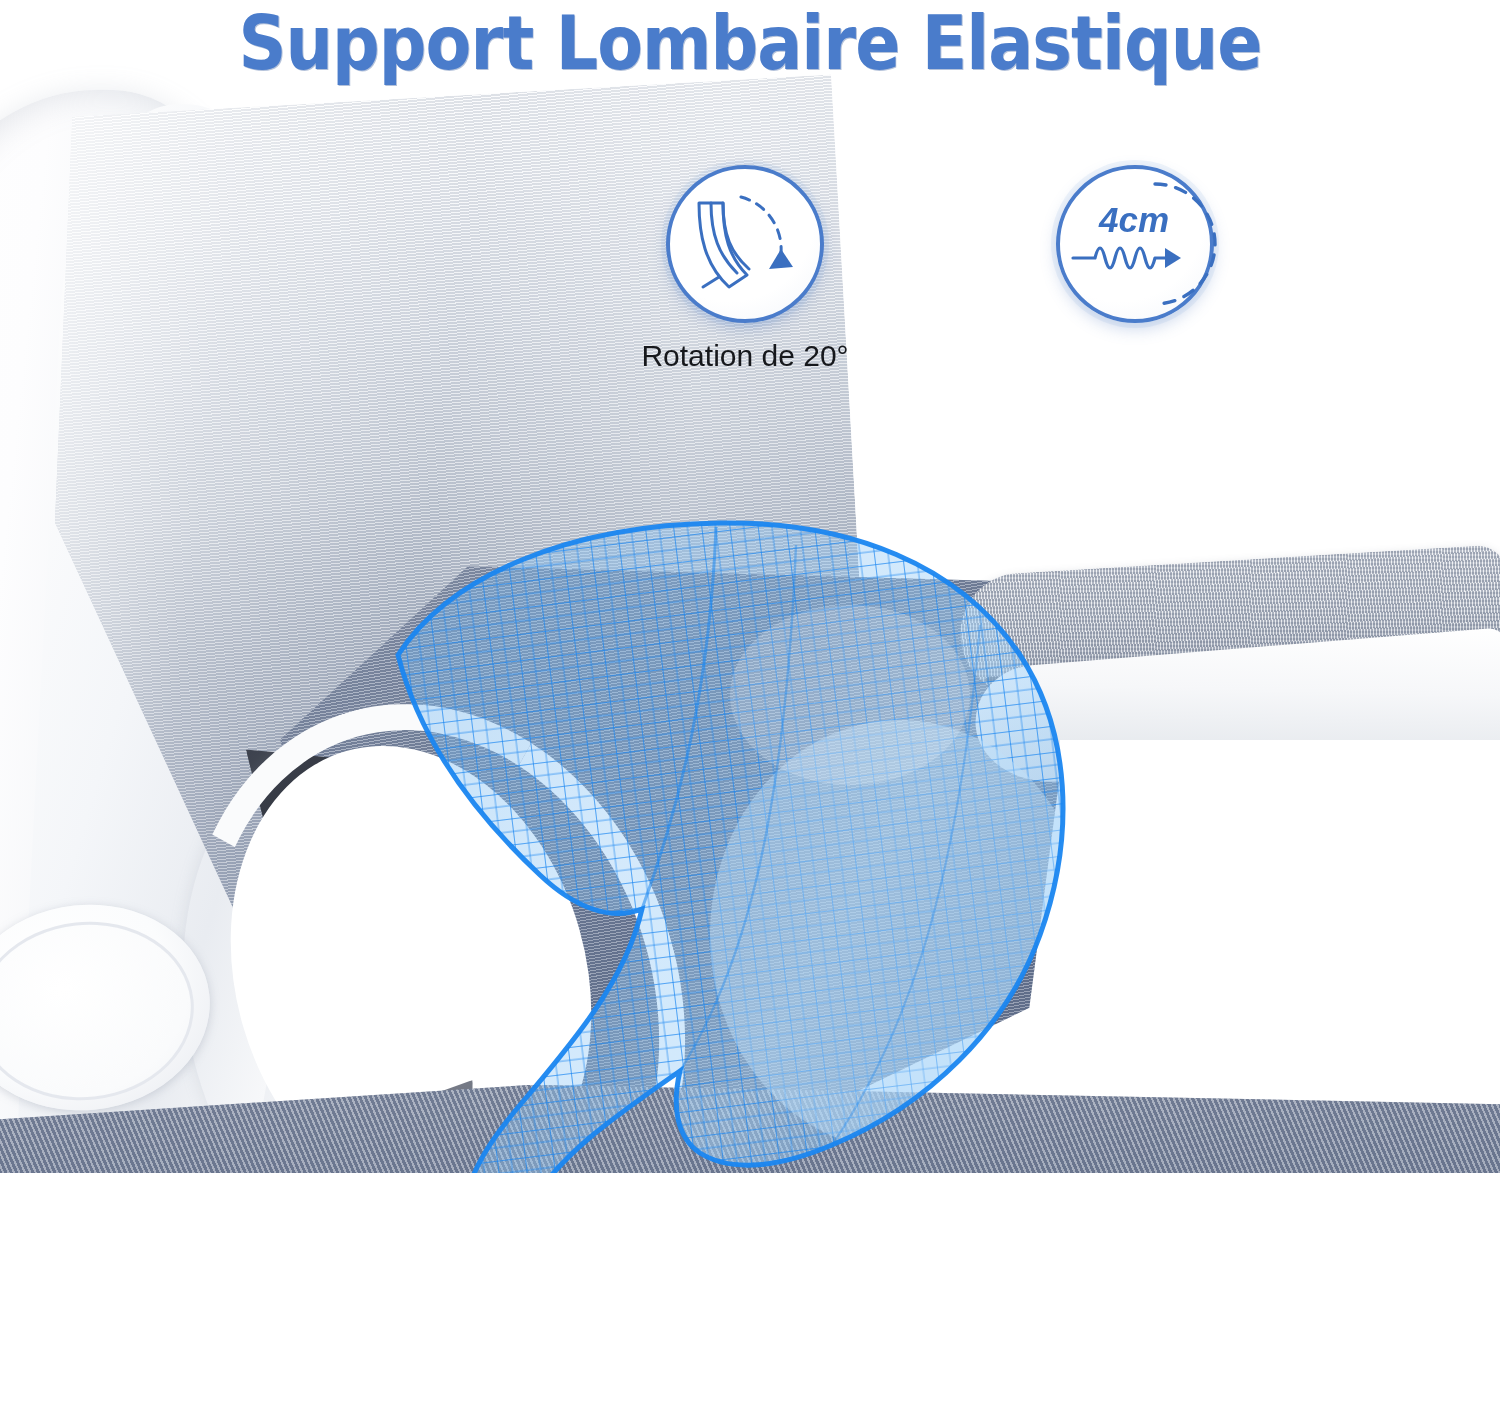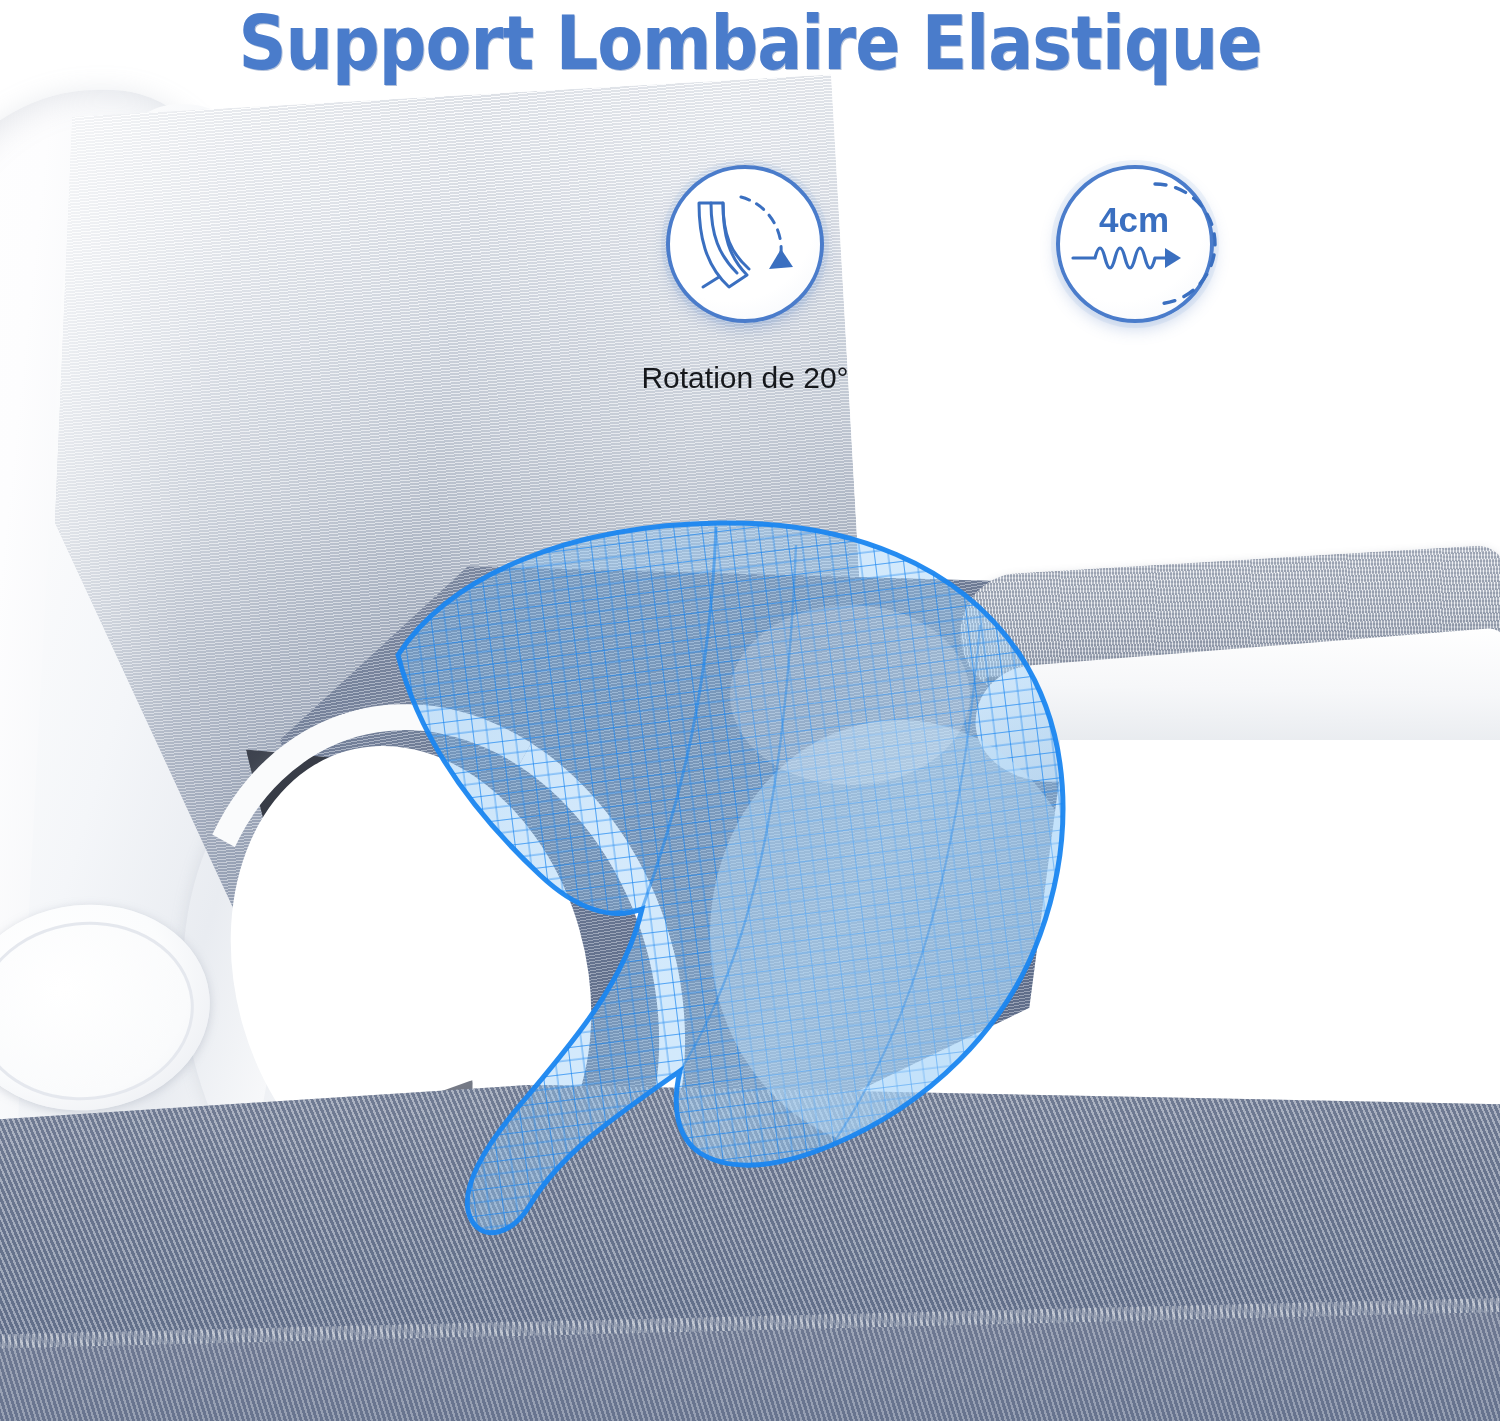--- a/index.html
+++ b/index.html
@@ -1,19 +1,19 @@
 <!DOCTYPE html>
 <html><head>
 <meta charset="utf-8">
 <style>
   html,body{margin:0;padding:0;background:#fff;}
   body{width:1500px;height:1421px;overflow:hidden;
        font-family:"Liberation Sans","DejaVu Sans",sans-serif;}
 
-  #stage{position:relative;width:1500px;height:1421px;background:#ffffff;overflow:hidden;}
+  #stage{position:relative;width:1500px;height:1173px;background:#ffffff;overflow:hidden;}
 
   
   #title{
     position:absolute;left:0;top:-2px;width:1500px;
     text-align:center;
     font-family:"DejaVu Sans","Liberation Sans",sans-serif;
     font-weight:bold;
     font-size:74px;
     line-height:90px;
     letter-spacing:-1px;
@@ -203,24 +203,25 @@
   
   .feature{position:absolute;text-align:center;z-index:50;}
   .badge{
     width:150px;height:150px;margin:0 auto;
     border-radius:50%;
     background:radial-gradient(circle at 40% 32%, #ffffff 0%, #ffffff 62%, #f7f9fc 84%, #eef3fa 100%);
     border:4px solid #4a7ccb;
     box-shadow:0 6px 16px rgba(80,120,190,.28), 0 0 0 5px rgba(160,190,230,.16);
     display:flex;align-items:center;justify-content:center;
     position:relative;
+    font-style:italic;
   }
   .badge svg{display:block;overflow:visible;}
   .fcaption{
-    margin-top:36px;
+    margin-top:14px;
     font-size:30px;
     line-height:38px;
     color:#16181c;
     font-family:"Liberation Sans","DejaVu Sans",sans-serif;
     white-space:pre-line;
   }
   #feat-1{left:248px;top:165px;width:330px;}
   #feat-2{left:620px;top:165px;width:250px;}
   #feat-3{left:990px;top:165px;width:290px;}
   #feat-1 .fcaption{margin-top:14px;}

